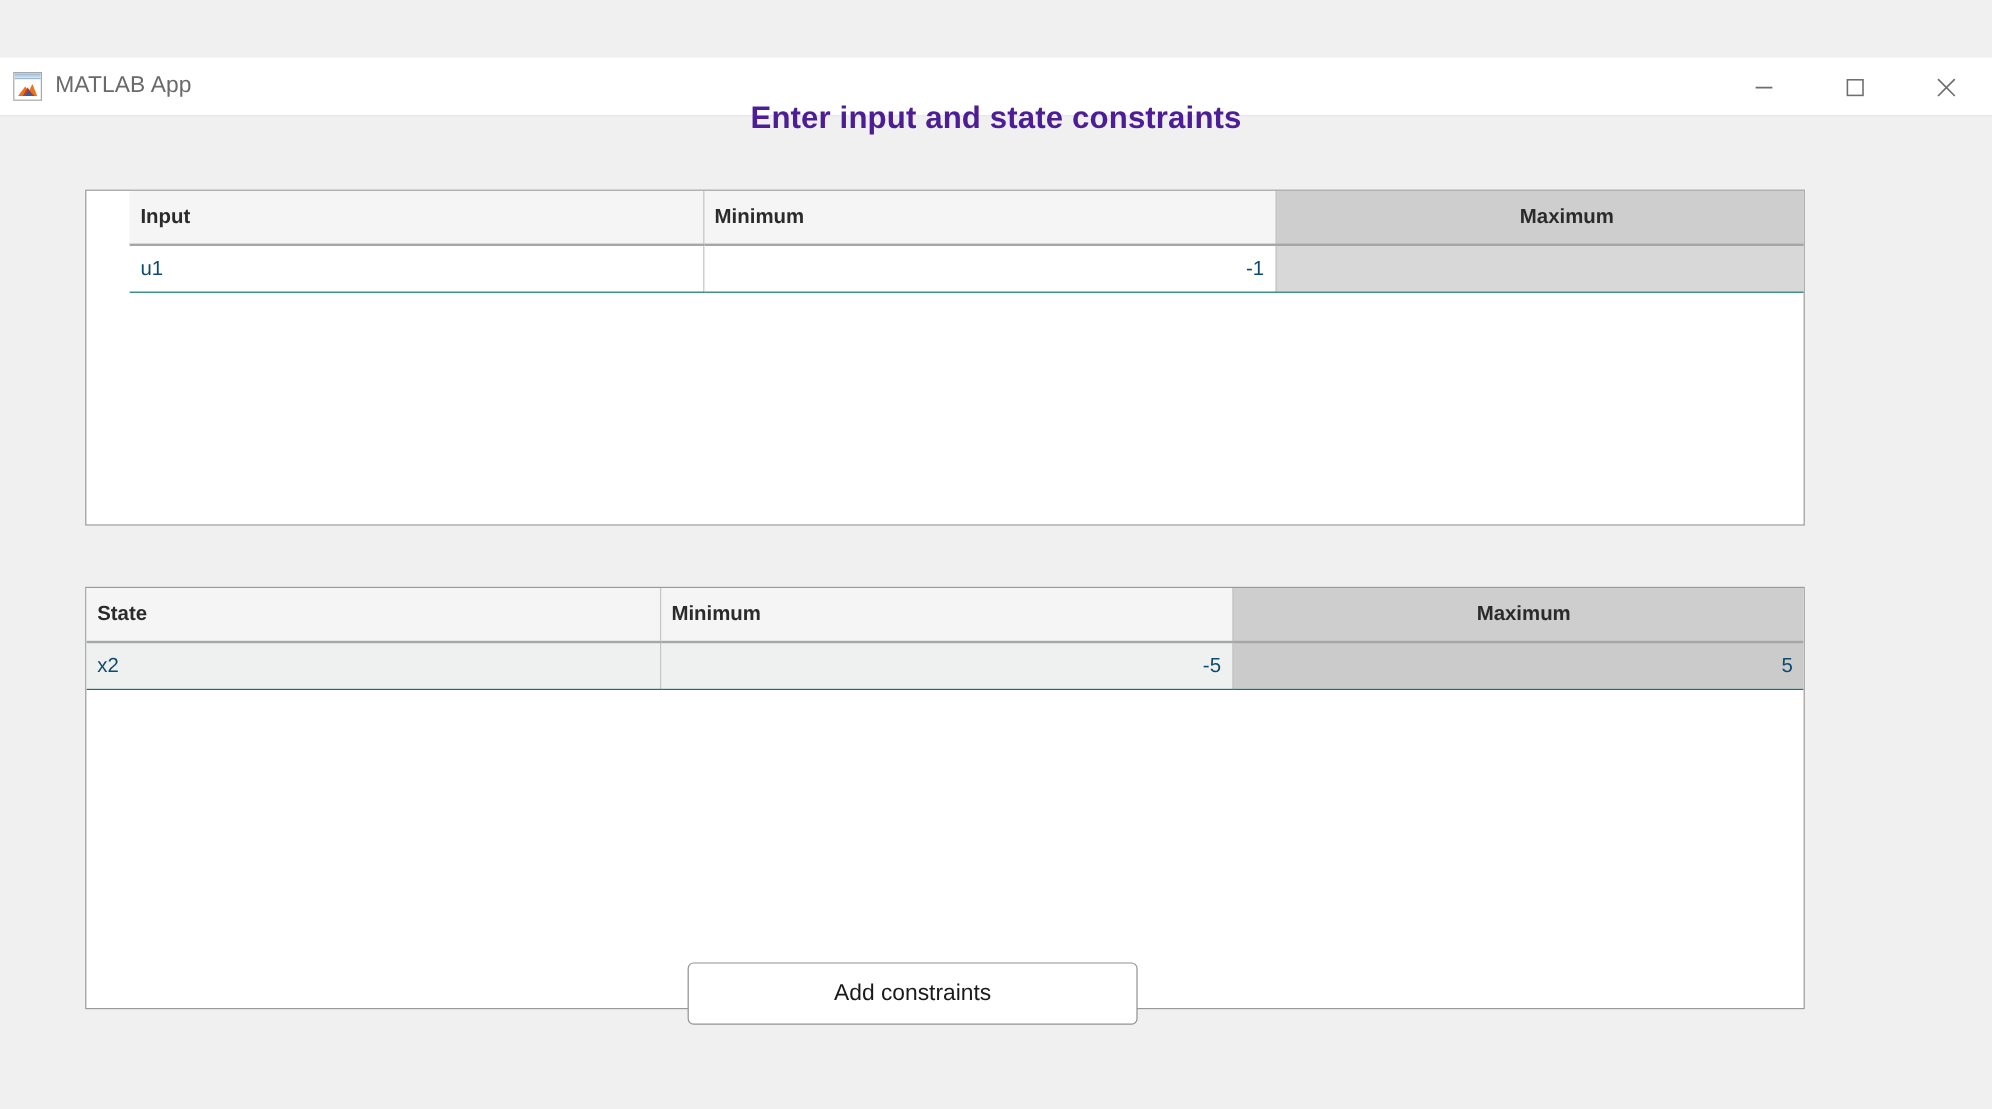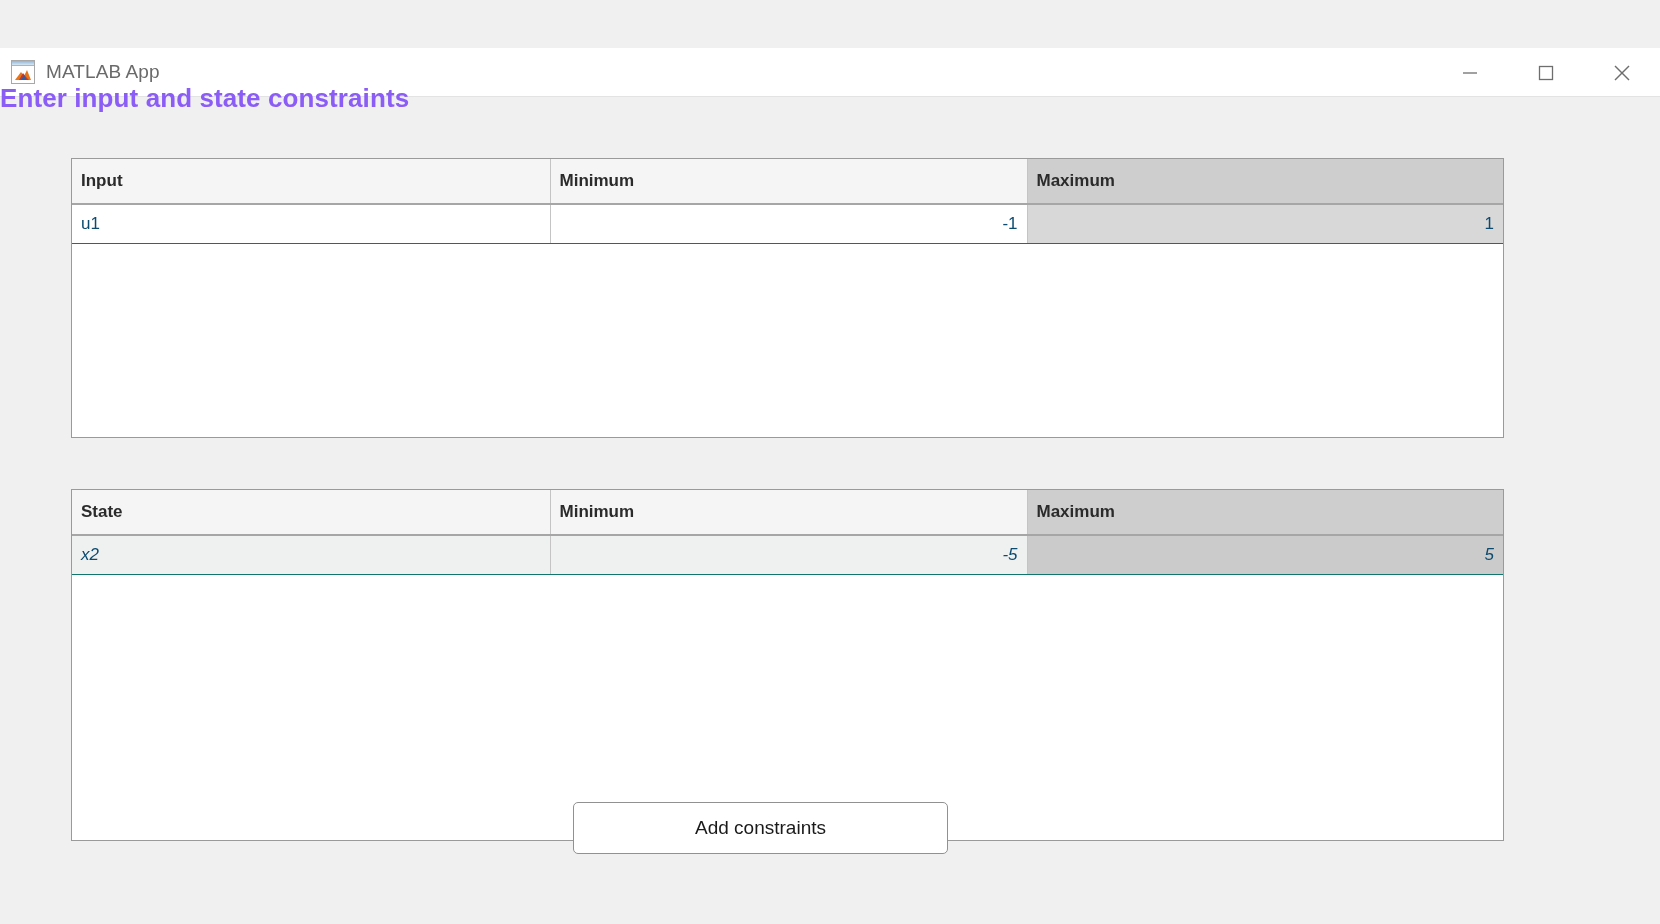--- a/index.html
+++ b/index.html
@@ -73,38 +73,40 @@
     justify-content: center;
   }
   .win-btn svg { display: block; }
 
   
   .page-title {
     position: absolute;
     left: 0;
     top: 83px;
     width: 1660px;
+    text-align: center;
     font-size: 26px;
     font-weight: bold;
-    color: #8b5cf6;
+    color: #4c1d95;
     letter-spacing: 0.1px;
   }
 
   .table-wrap {
     position: absolute;
     border: 1px solid #9a9a9a;
     background: #ffffff;
     box-sizing: border-box;
     overflow: hidden;
   }
   #input-table-wrap {
     left: 71px;
     top: 158px;
     width: 1433px;
     height: 280px;
+    padding-left: 36px;
   }
   #state-table-wrap {
     left: 71px;
     top: 489px;
     width: 1433px;
     height: 352px;
   }
 
   table.grid {
     width: 100%;
@@ -124,36 +126,37 @@
     font-size: 17px;
     text-align: left;
     padding: 0 0 0 9px;
     border-right: 1px solid #c4c4c4;
     border-bottom: 2px solid #a6a6a6;
     box-sizing: border-box;
     white-space: nowrap;
   }
   table.grid th.sel {
     background: #cecece;
+    text-align: center;
   }
   table.grid th:last-child { border-right: none; }
 
   table.grid td {
     height: 39px;
     padding: 0 9px;
     border-right: 1px solid #c4c4c4;
     border-bottom: 1px solid #0f766e;
     box-sizing: border-box;
     color: #0c4a6e;
     background: #ffffff;
     white-space: nowrap;
   }
   table.grid td:last-child { border-right: none; }
   table.grid td.num { text-align: right; }
-  table.grid tr.alt td { background: #eff0f0; font-style: italic; }
+  table.grid tr.alt td { background: #eff0f0; }
   table.grid td.sel { background: #d8d8d8; }
   table.grid tr.alt td.sel { background: #cbcbcb; }
 
   
   .add-btn {
     position: absolute;
     left: 573px;
     top: 802px;
     width: 375px;
     height: 52px;

